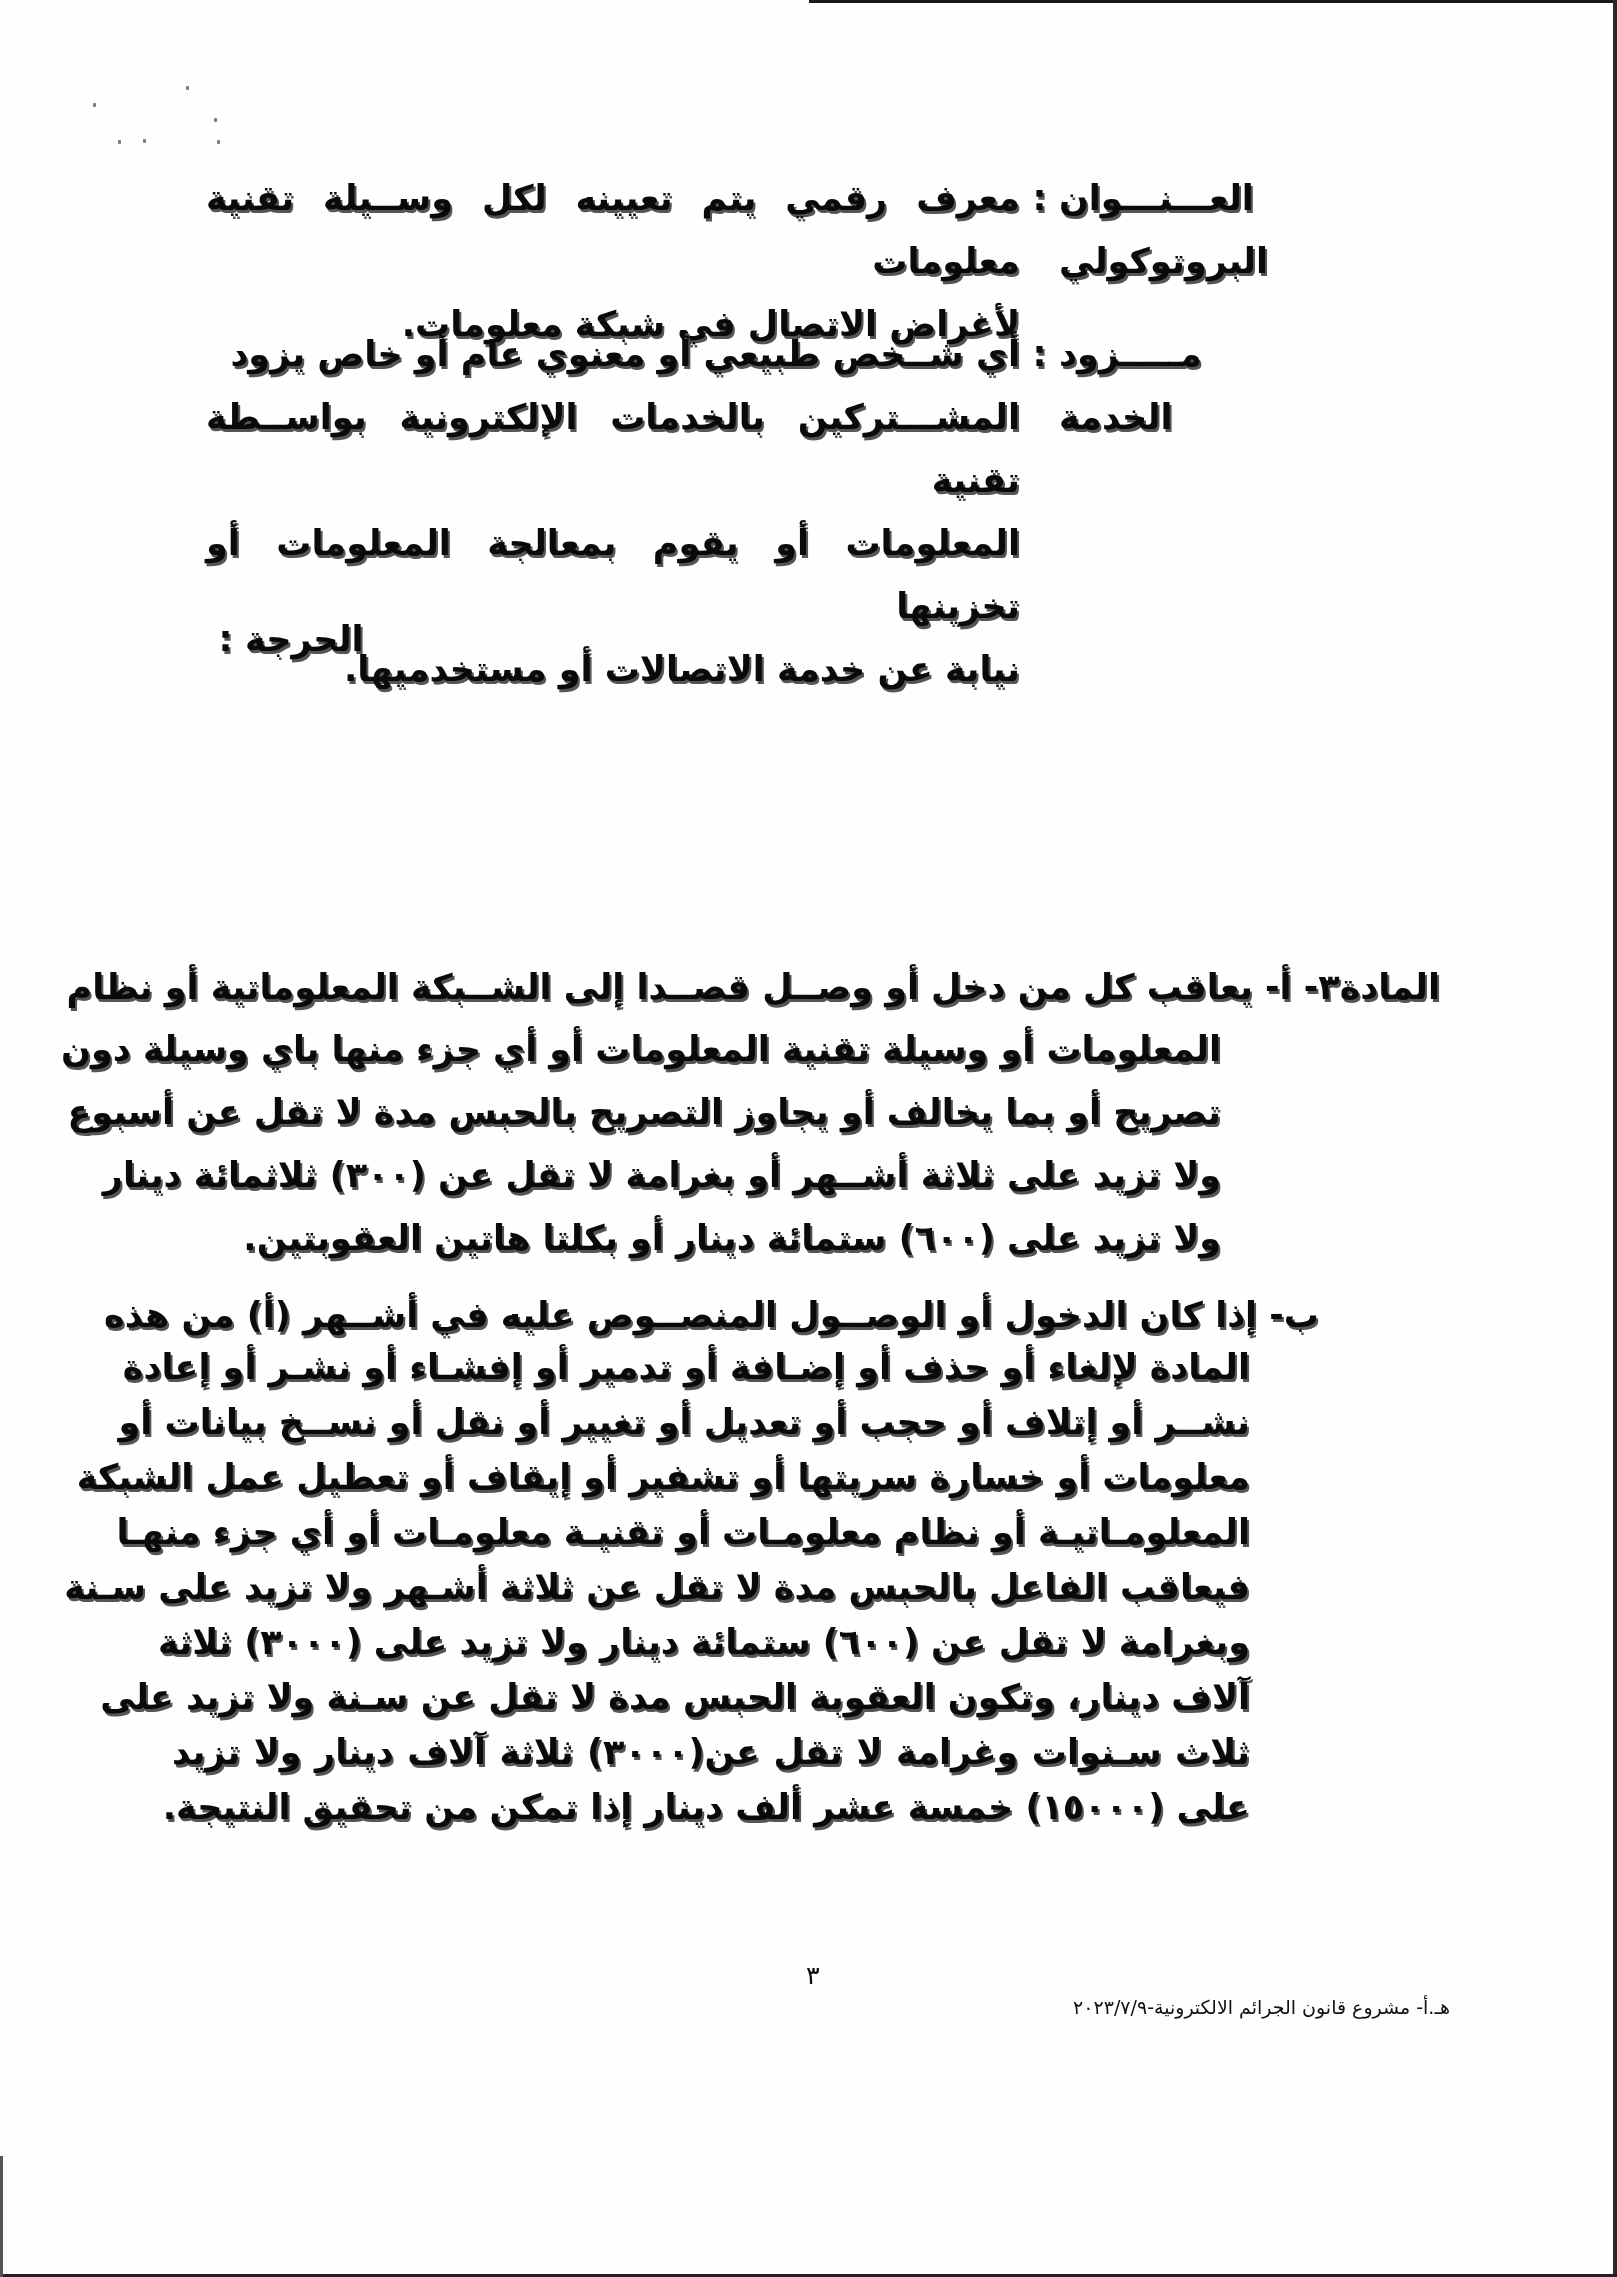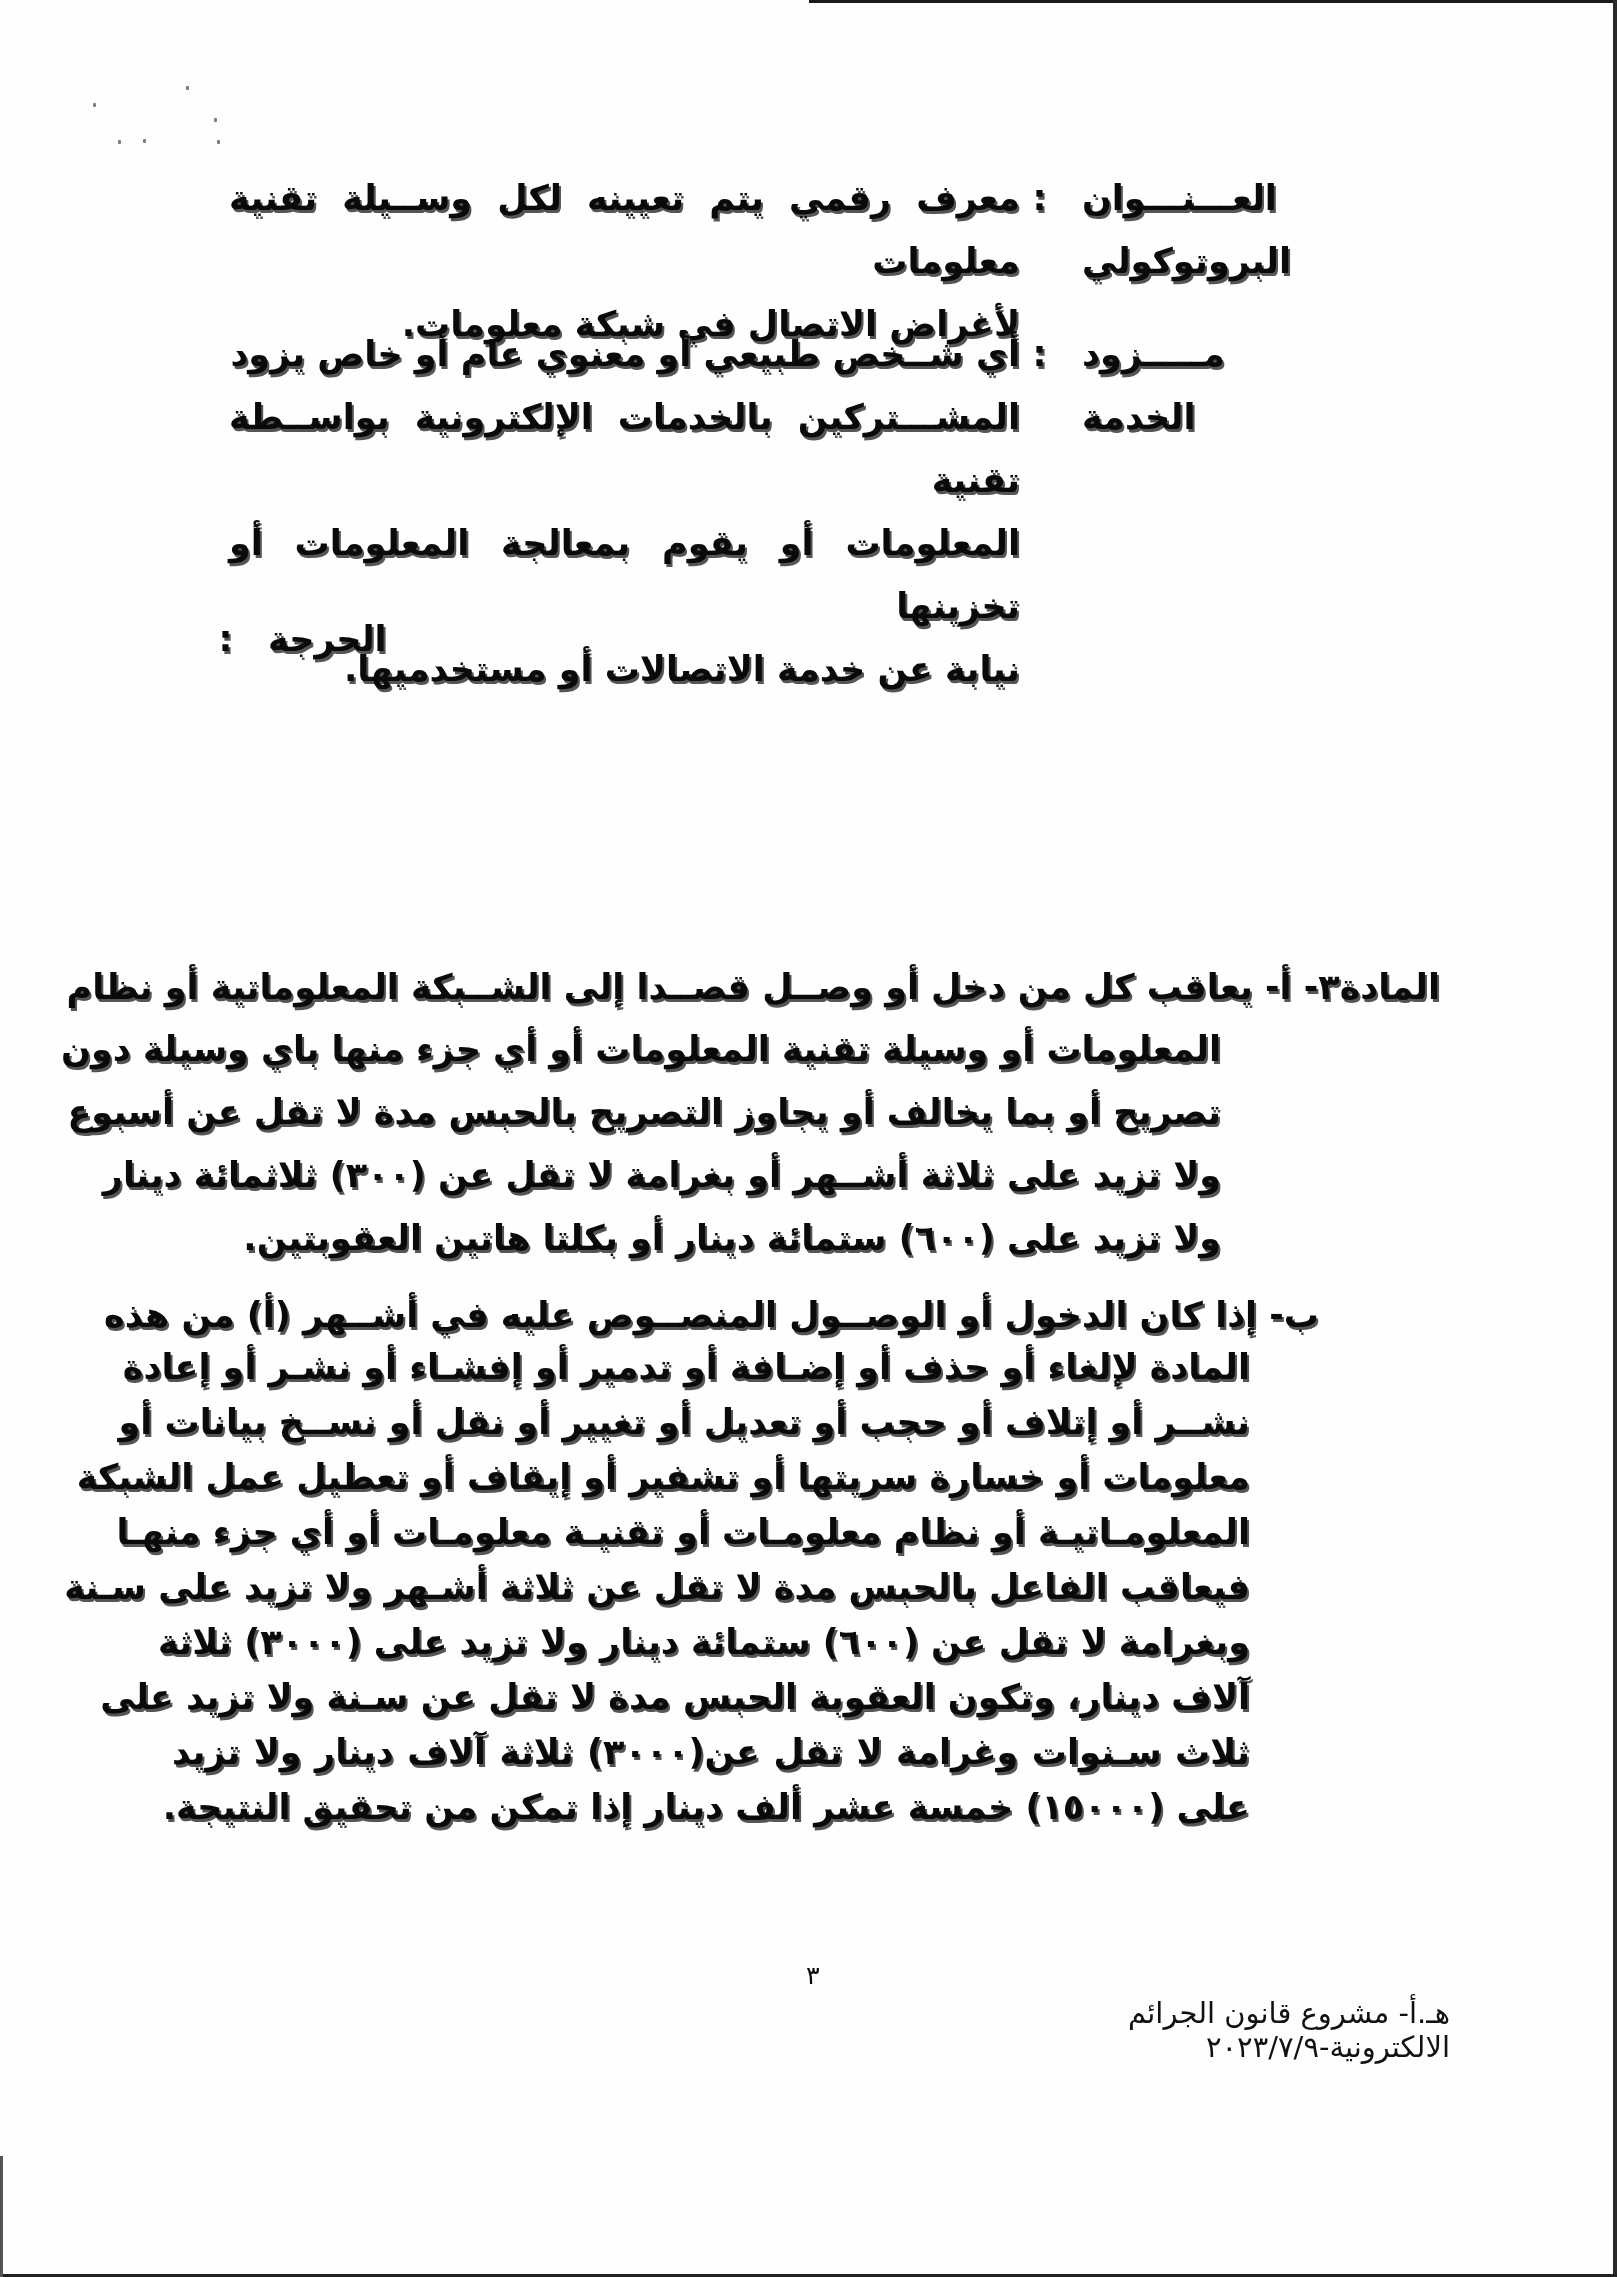--- a/index.html
+++ b/index.html
@@ -76,21 +76,21 @@
       width: 39px;
       text-align: center;
       line-height: 63px;
     }
     .def-body {
       width: 814px;
       text-align: justify;
       text-align-last: right;
       line-height: 63px;
     }
-    .def-term span, .def-body span { display: block; margin-left: 23px; }
+    .def-term span, .def-body span { display: block; }
 
     
     .article {
       position: absolute;
       direction: rtl;
       line-height: 63px;
     }
     .article .line {
       display: block;
       text-align: justify;
@@ -106,21 +106,21 @@
       left: 806px; top: 1960px;
       font-size: 25.5px;
       direction: rtl;
     }
     .footer {
       position: absolute;
       left: 970px; top: 1996px;
       width: 480px;
       direction: rtl;
       text-align: right;
-      font-size: 29px;
+      font-size: 19px;
       color: #111;
     }
   </style>
 </head>
 <body>
 
 <div class="page">
   <div class="scan-edge-top"></div>
   <div class="scan-edge-right"></div>
   <div class="scan-edge-bottom"></div>

